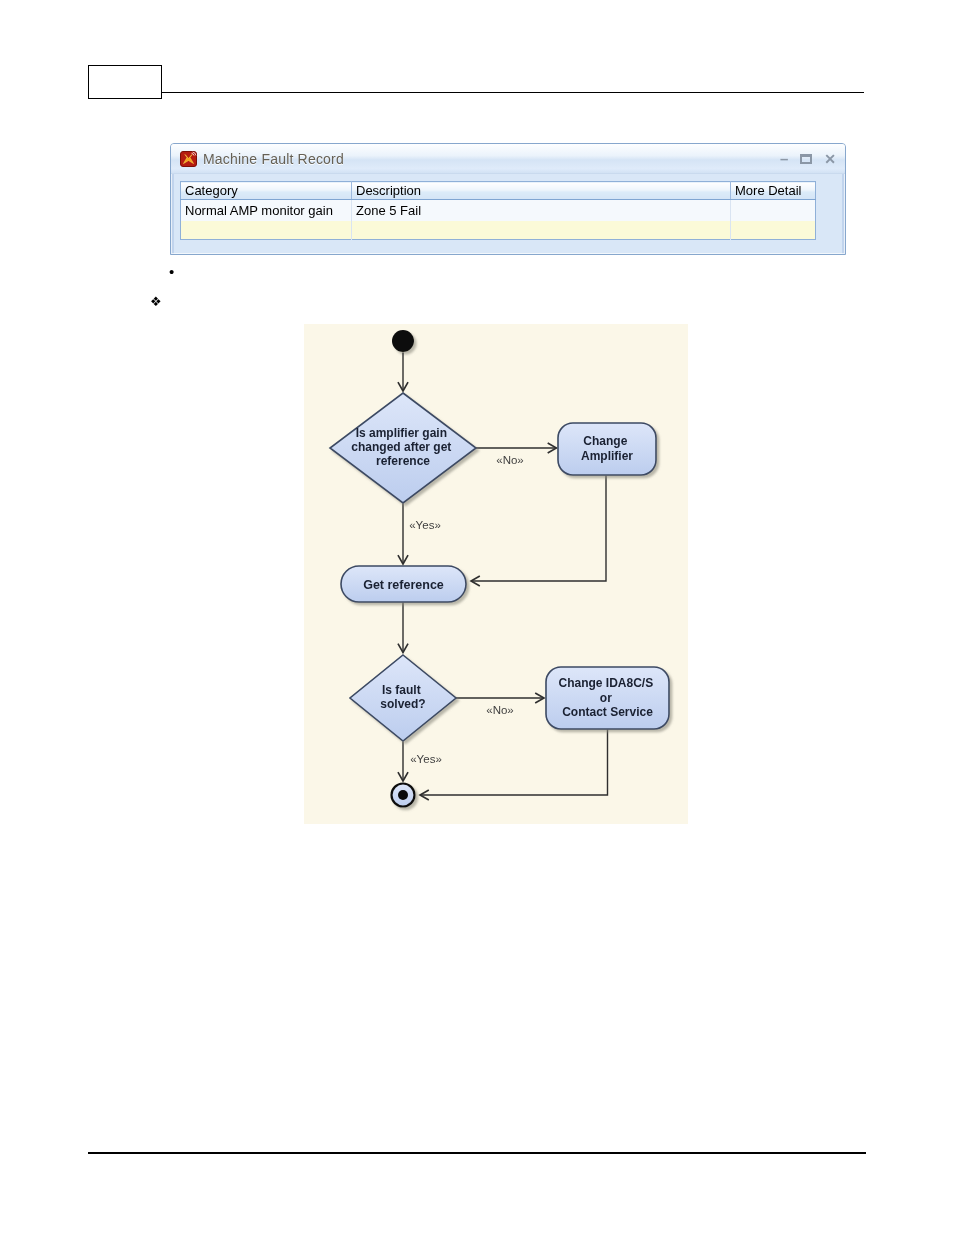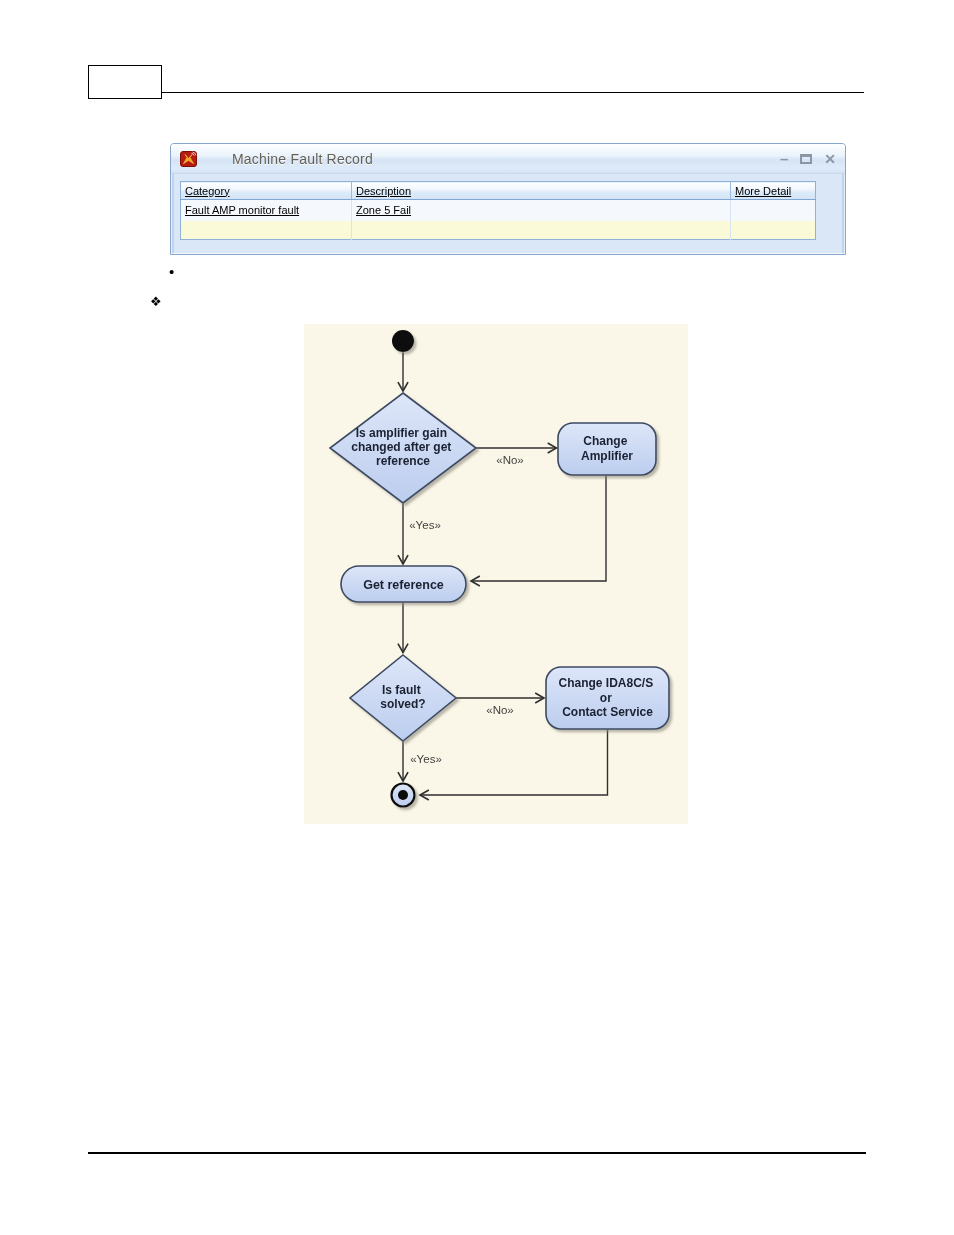--- a/index.html
+++ b/index.html
@@ -11,31 +11,31 @@
   .header-rule { position:absolute; left:162px; top:92px; width:702px; height:1px; background:#000; }
   .footer-rule { position:absolute; left:88px; top:1152px; width:778px; height:2px; background:#000; }
 
   
   .fault-window { position:absolute; left:170px; top:143px; width:676px; height:112px;
     background:#d9e7f7; border:1px solid #87a7cd; border-radius:4px 4px 0 0;
     box-shadow: inset 0 0 0 1px rgba(255,255,255,.65), inset -3px 0 0 rgba(190,210,235,.9), inset 3px 0 0 rgba(190,210,235,.9);
   }
   .titlebar { position:relative; height:30px; display:flex; align-items:center; padding:0 9px;
     background:linear-gradient(#fdfeff, #ebf3fb 40%, #d5e4f5 55%, #dfebfa 85%, #d2e2f4);
-    border-radius:3px 3px 0 0; border-bottom:1px solid #c9daee;gap:29px; }
+    border-radius:3px 3px 0 0; border-bottom:1px solid #c9daee; }
   .app-icon { width:17px; height:16px; flex:0 0 auto; }
   .title-text { margin-left:6px; font-size:14px; color:#656055; text-shadow:0 1px 0 rgba(255,255,255,.9); letter-spacing:.2px; }
   .win-controls { margin-left:auto; display:flex; align-items:center; gap:12px; }
   .btn-min { font-size:15px; font-weight:bold; color:#8b97a6; line-height:10px; }
   .btn-max { width:12px; height:10px; border:2px solid #8b97a6; border-top-width:3px; background:transparent; }
   .btn-close { font-size:14px; font-weight:bold; color:#8b97a6; }
   .win-controls > span { cursor:default; }
 
   .fault-table { position:absolute; left:9px; top:37px; width:635px; border-collapse:collapse;
-    table-layout:fixed; background:#f5f9fd; border:1px solid #8fb0d8; font-size:11px; color:#000;text-decoration:underline; }
+    table-layout:fixed; background:#f5f9fd; border:1px solid #8fb0d8; font-size:13px; color:#000; }
   .fault-table th { font-weight:normal; text-align:left; height:18px; padding:0 4px;
     background:linear-gradient(#ffffff, #eef5fc 45%, #dcebf9 55%, #d3e4f6);
     border-right:1px solid #9db9de; border-bottom:1px solid #7fa5d2; }
   .fault-table th:last-child { border-right:none;margin-top:20px; }
   .fault-table td { height:21px; padding:0 4px; border-right:1px solid #d9e4f2; background:#f5f9fd; }
   .fault-table td:last-child { border-right:none; }
   .fault-table tr.row-empty td { height:19px; background:#fbfad8; }
 
   
   .bullet-marker { position:absolute; left:169px; top:263px; font-size:15px; color:#000; }
@@ -81,21 +81,21 @@
         </colgroup>
       <thead>
         <tr>
           <th>Category</th>
           <th>Description</th>
           <th>More Detail</th>
         </tr>
       </thead>
       <tbody>
         <tr>
-          <td>Fault AMP monitor fault</td>
+          <td>Normal AMP monitor gain</td>
           <td>Zone 5 Fail</td>
           <td></td>
         </tr>
         <tr class="row-empty">
           <td></td>
           <td></td>
           <td></td>
         </tr>
       </tbody>
     </table>

